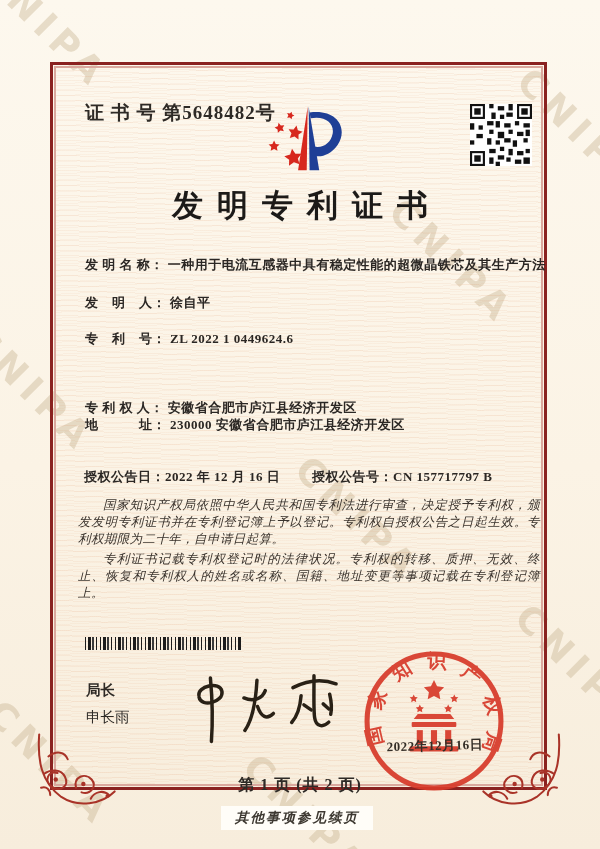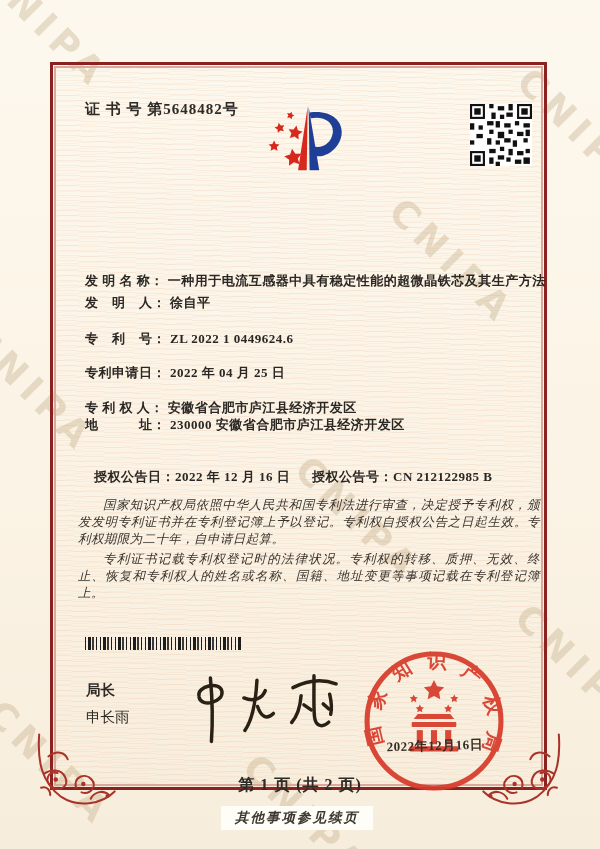--- a/index.html
+++ b/index.html
@@ -28,21 +28,21 @@
   
   .frame{
     position:absolute; z-index:3; left:50px; top:62px; width:491px; height:722px;
     border:3px solid #8a2220;
   }
   .frame-inner{
     position:absolute; inset:1px; border:2px solid #daa89d;
   }
   .content{position:absolute; z-index:4; inset:0;}
   
-  .cert-no{position:absolute; left:85px; top:100px; font-size:15px; font-weight:600; letter-spacing:1px;}
+  .cert-no{position:absolute; left:85px; top:100px; font-size:19px; font-weight:600; letter-spacing:1px;}
   .logo{position:absolute; left:252px; top:103px; width:96px; height:72px;}
   .qr{position:absolute; left:470px; top:104px; width:62px; height:62px;}
   .title{
     position:absolute; left:0; right:0; top:185px; text-align:center;
     font-size:31px; font-weight:600; letter-spacing:14px; text-indent:14px; color:#1c1a18;
   }
   
   .row{position:absolute; left:85px; font-size:13px; font-weight:600; letter-spacing:.5px; white-space:nowrap; color:#2b2understand724;}
   .row{color:#2b2724;}
   .row .lab{display:inline-block;}
@@ -171,44 +171,42 @@
           <rect x="26" y="21" width="2" height="2"></rect>
         <rect x="9" y="25" width="2" height="3"></rect>
           <rect x="13" y="24" width="3" height="2"></rect>
           <rect x="12" y="27" width="2" height="2"></rect>
           <rect x="17" y="25" width="2" height="2"></rect>
           <rect x="21" y="26" width="3" height="2"></rect>
           <rect x="25" y="25" width="3" height="3"></rect>
       </g>
     </svg>
 
-
-    <div class="row" style="top:272px;">
+    <div class="title">发明专利证书</div>
+
+    <div class="row" style="top:256px;">
       <span class="lab">发 明 名 称：</span><span class="val">一种用于电流互感器中具有稳定性能的超微晶铁芯及其生产方法</span>
     </div>
     <div class="row" style="top:294px;">
       <span class="lab">发　明　人：</span><span class="val">徐自平</span>
     </div>
     <div class="row" style="top:330px;">
       <span class="lab">专　利　号：</span><span class="val">ZL 2022 1 0449624.6</span>
     </div>
-    <div class="row" style="top:364px;">
-      <span class="lab">专利申请日：</span><span class="val">2022 年 04 月 25 日</span>
-    </div>
     <div class="row" style="top:399px;">
       <span class="lab">专 利 权 人：</span><span class="val">安徽省合肥市庐江县经济开发区</span>
     </div>
     <div class="row" style="top:416px;">
       <span class="lab">地　　　址：</span><span class="val">230000 安徽省合肥市庐江县经济开发区</span>
     </div>
-    <div class="row2" style="left:94px; top:468px;">
+    <div class="row2" style="left:84px; top:468px;">
       <span>授权公告日：</span><span>2022 年 12 月 16 日</span>
     </div>
     <div class="row2" style="left:312px; top:468px;">
-      <span>授权公告号：</span><span>CN 212122985 B</span>
+      <span>授权公告号：</span><span>CN 157717797 B</span>
     </div>
 
     <div class="body-text">
       <p>国家知识产权局依照中华人民共和国专利法进行审查，决定授予专利权，颁发发明专利证书并在专利登记簿上予以登记。专利权自授权公告之日起生效。专利权期限为二十年，自申请日起算。</p>
       <p>专利证书记载专利权登记时的法律状况。专利权的转移、质押、无效、终止、恢复和专利权人的姓名或名称、国籍、地址变更等事项记载在专利登记簿上。</p>
     </div>
 
     <div class="barcode"></div>
 
     <div class="director-title">局长</div>

